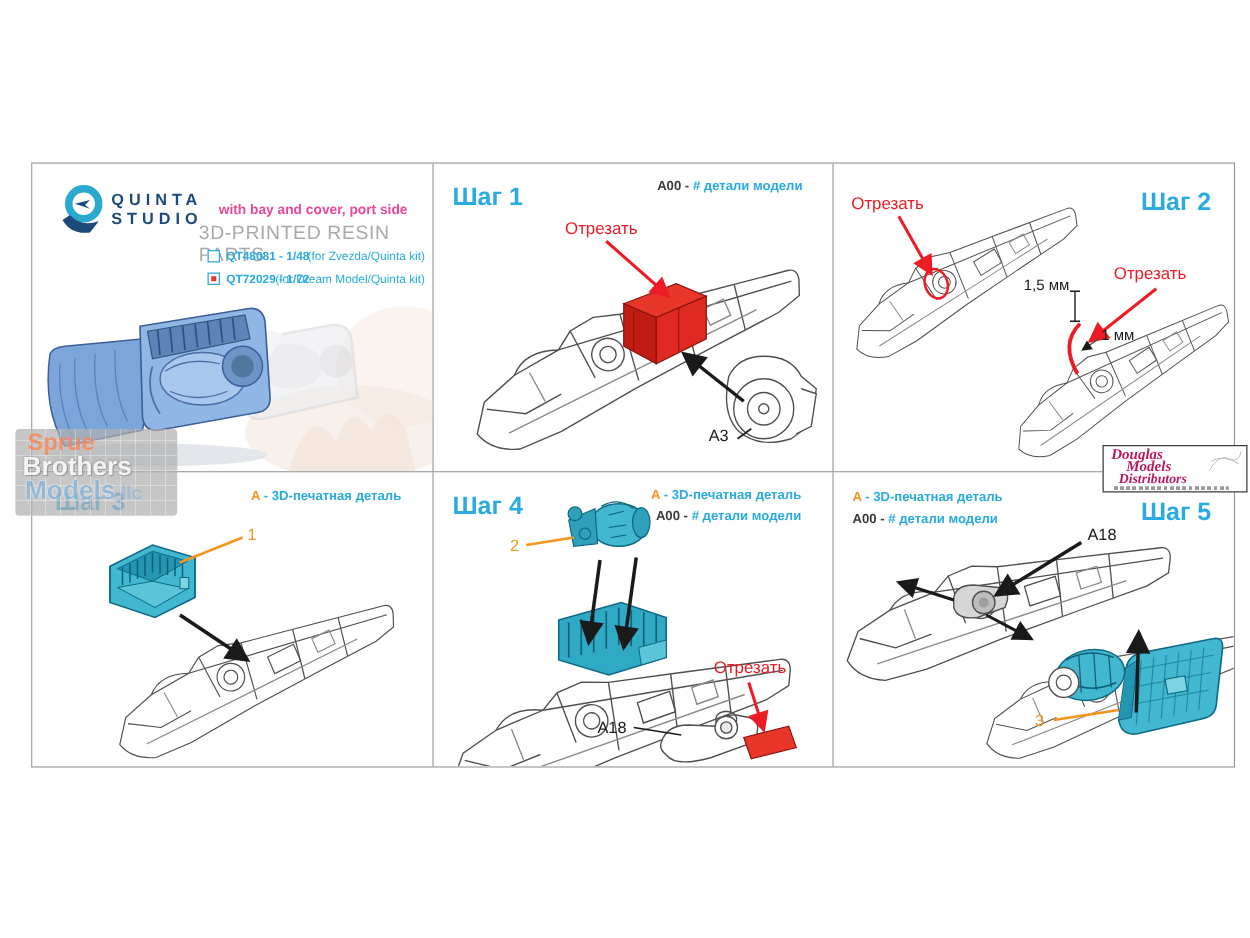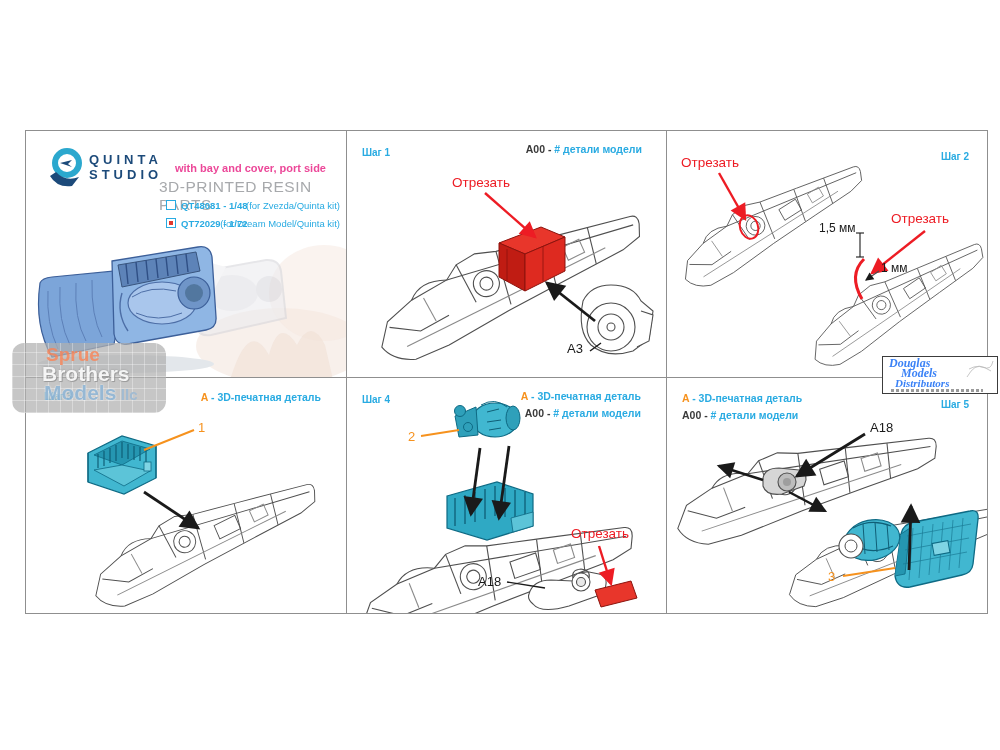--- a/index.html
+++ b/index.html
@@ -8,21 +8,21 @@
   .grid{position:absolute;left:25px;top:130px;width:961px;height:482px;border:1px solid #8f8f8f;}
   .cell{position:absolute;overflow:hidden;background:#fff;}
   .c-header{left:0;top:0;width:320px;height:246px;border-right:1px solid #8f8f8f;border-bottom:1px solid #8f8f8f;}
   .c-step1{left:321px;top:0;width:319px;height:246px;border-right:1px solid #8f8f8f;border-bottom:1px solid #8f8f8f;}
   .c-step2{left:641px;top:0;width:320px;height:246px;border-bottom:1px solid #8f8f8f;}
   .c-step3{left:0;top:247px;width:320px;height:235px;border-right:1px solid #8f8f8f;}
   .c-step4{left:321px;top:247px;width:319px;height:235px;border-right:1px solid #8f8f8f;}
   .c-step5{left:641px;top:247px;width:320px;height:235px;}
   .panel-svg{position:absolute;left:0;top:0;width:100%;height:100%;}
   .abs{position:absolute;white-space:nowrap;}
-  .step-label{color:#29abe2;font-weight:bold;font-size:10px;}
+  .step-label{color:#29abe2;font-weight:bold;font-size:20px;}
   .cut-label{color:#ed1c24;font-size:13.5px;}
   .part-label{color:#1a1a1a;font-size:13px;}
   .num-label{color:#f6921e;font-size:13px;}
   .dim-label{color:#1a1a1a;font-size:12px;}
   .legend{font-size:10.5px;font-weight:bold;text-align:right;}
   .lg-dark{color:#3a3a3a;}
   .lg-blue{color:#29abe2;}
   .lg-orange{color:#f6921e;}
   
   .brand{position:absolute;left:63px;top:21px;color:#1c4a7a;font-weight:bold;font-size:13px;
@@ -30,36 +30,36 @@
   .logo-q{position:absolute;left:20px;top:14px;width:42px;height:42px;}
   .h-title{position:absolute;left:133px;top:9px;color:#29abe2;font-weight:bold;font-size:19px;}
   .h-sub{position:absolute;left:149px;top:31px;color:#ec4899;font-weight:bold;font-size:11px;}
   .h-tag{position:absolute;left:133px;top:47px;color:#a7a9ac;font-size:15.5px;letter-spacing:0.5px;}
   .variant{position:absolute;left:140px;width:174px;height:12px;font-size:9.5px;color:#29abe2;}
   .v-sku{position:absolute;left:15px;top:0;font-weight:bold;}
   .v-note{position:absolute;right:0;top:0;}
   .cbx{position:absolute;left:0;top:0;width:8px;height:8px;border:1.2px solid #29abe2;background:#fff;}
   .cbx.checked::after{content:"";position:absolute;left:2px;top:2px;width:4px;height:4px;background:#e03a2f;}
   
-  .wm-sprue{position:absolute;left:12px;top:343px;width:130px;height:68px;border-radius:12px;
+  .wm-sprue{position:absolute;left:12px;top:343px;width:130px;height:68px;border-radius:4px;
     background:
       repeating-linear-gradient(0deg, rgba(255,255,255,0.35) 0 1px, transparent 1px 12px),
       repeating-linear-gradient(90deg, rgba(255,255,255,0.35) 0 1px, transparent 1px 12px),
       rgba(176,176,176,0.78);
-    opacity:0.93;z-index:5;padding-top:2px;padding-left:24px;}
+    opacity:0.93;z-index:5;padding-top:2px;}
   .wm-sprue .w1{margin-left:10px;color:#ef8a63;font-weight:bold;font-size:19px;line-height:19px;}
   .wm-sprue .w2{margin-left:6px;color:#f5f5f5;font-weight:bold;font-size:21px;line-height:19px;
                 text-shadow:0 0 2px #8a8a8a,1px 1px 0 #9a9a9a;}
   .wm-sprue .w3row{margin-left:8px;line-height:20px;}
   .wm-sprue .w3{display:inline;color:#8fb3d1;font-weight:bold;font-size:21px;
                 text-shadow:0 0 2px #ffffff;}
   .wm-sprue .w3s{display:inline;color:#9ab6cf;font-weight:bold;font-size:15px;}
   .wm-douglas{position:absolute;left:882px;top:356px;width:114px;height:36px;background:#ffffff;
     border:1.5px solid #3c3c3c;z-index:5;font-family:"Liberation Serif", serif;font-style:italic;
-    color:#3b82f6;}
+    color:#be185d;}
   .wm-douglas .d1{margin:1px 0 0 6px;font-size:12px;line-height:10px;font-weight:bold;}
   .wm-douglas .d2{margin:0 0 0 18px;font-size:12px;line-height:10px;font-weight:bold;}
   .wm-douglas .d3{margin:0 0 0 12px;font-size:11px;line-height:10px;font-weight:bold;}
   .wm-douglas .fineprint{margin:1px 0 0 8px;width:92px;height:3px;
     background:repeating-linear-gradient(90deg,#9a9a9a 0 3px,transparent 3px 5px);}
   .wm-douglas svg{position:absolute;right:2px;top:2px;}
 </style>
 </head>
 <body>
 

